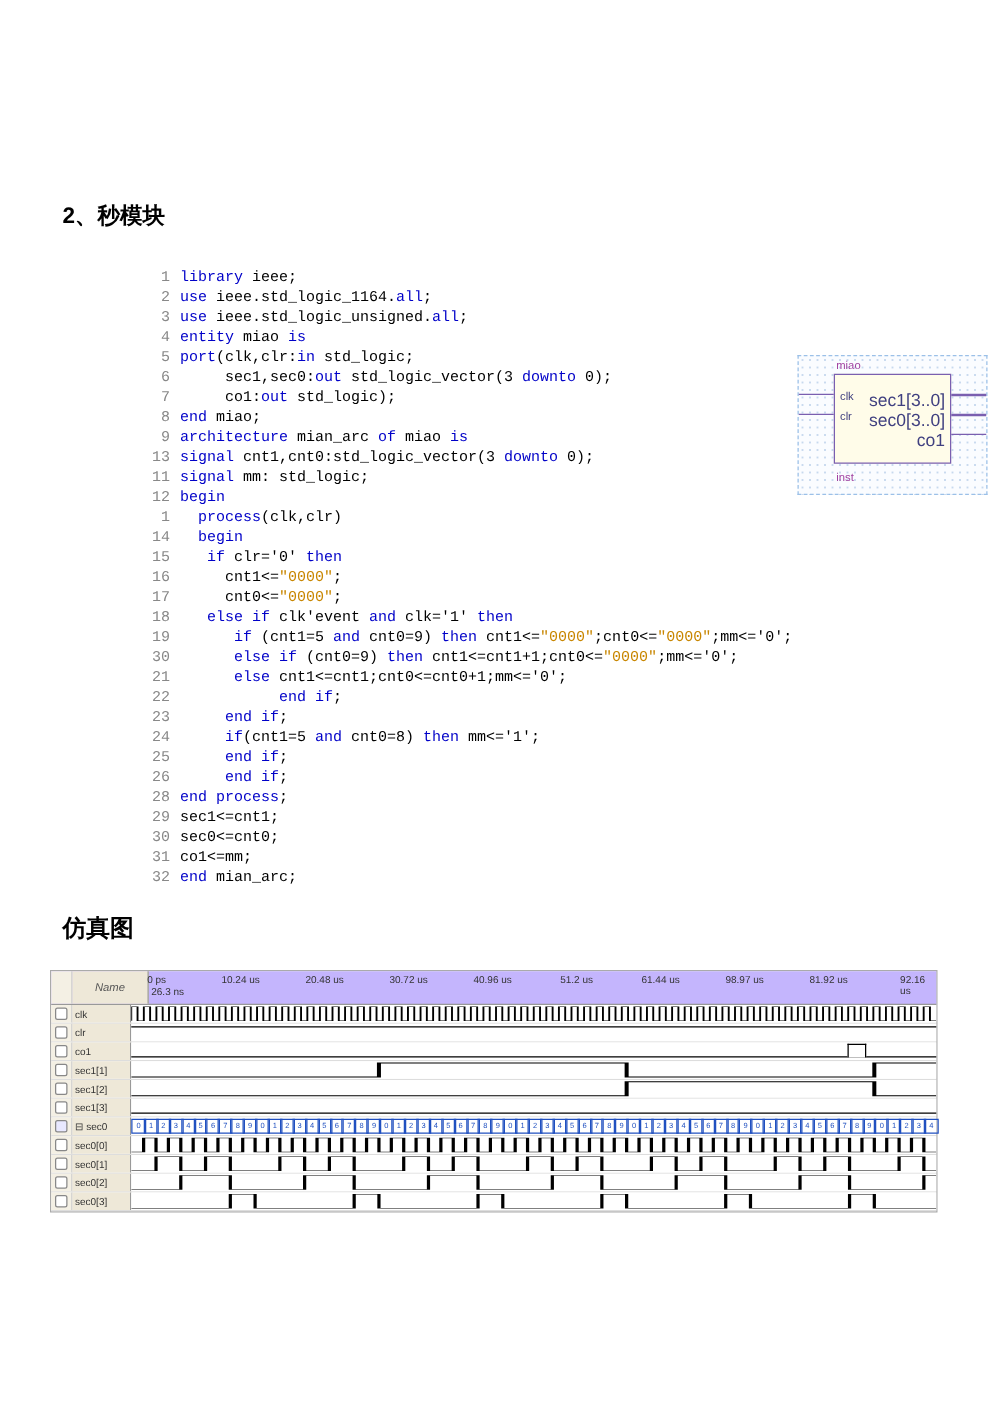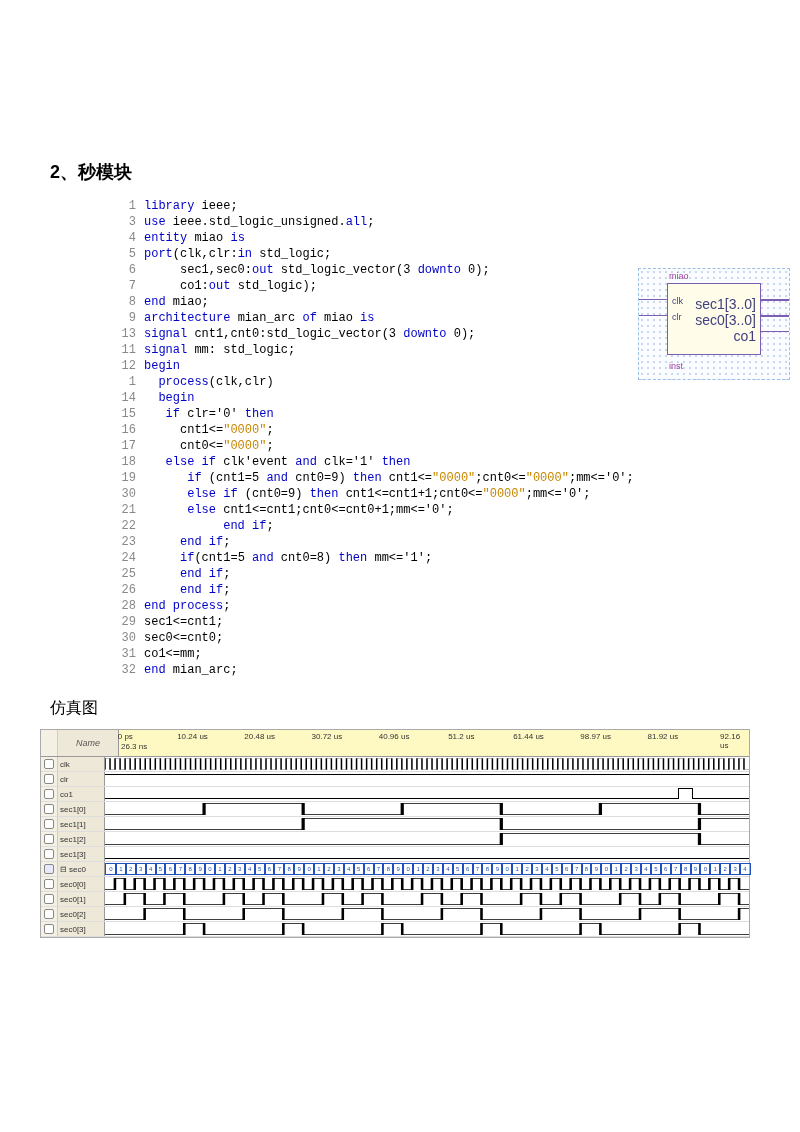--- a/index.html
+++ b/index.html
@@ -8,21 +8,21 @@
     background: #fff;
     font-family: Arial, "Microsoft YaHei", sans-serif;
     width: 800px;
   }
   .page {
     padding: 40px 50px 30px 50px;
   }
   .section-title {
     font-size: 18px;
     font-weight: bold;
-    margin: 120px 0 14px 0;
+    margin: 120px 0 30px 0;
   }
   .code-area {
     position: relative;
     margin-left: 60px;
     margin-bottom: 20px;
   }
   .code-line {
     font-family: "Courier New", monospace;
     font-size: 12px;
     line-height: 16px;
@@ -94,35 +94,35 @@
   .pin-wire-r {
     position: absolute;
     width: 28px;
     height: 2px;
     background: #7a5fb0;
     right: 0;
   }
   .pin-wire-r.thin { height:1px; }
 
   .subtitle {
-    font-size: 16px;
-    font-weight: normal;
-    margin: 10px 0 10px 0;
+    font-size: 19px;
+    font-weight: bold;
+    margin: 10px 0 20px 0;
   }
 
   .waveform {
     border: 1px solid #aaa;
     font-family: Arial, sans-serif;
     font-size: 9px;
     background: #fff;
     margin-left: -10px;
   }
   .wf-ruler {
     display: flex;
-    background: #fef9c3;
+    background: #c4b5fd;
     border-bottom: 1px solid #999;
     height: 26px;
   }
   .wf-left-head {
     width: 60px;
     border-right: 1px solid #999;
     display: flex;
     align-items: center;
     justify-content: center;
     color: #555;
@@ -189,20 +189,21 @@
 </style>
 </head>
 <body>
 
 <div class="page">
   <div class="section-title">2、秒模块</div>
 
   <div class="code-area">
     <div id="code-lines">
         <div class="code-line"><span class="ln">1</span><span class="kw">library </span><span>ieee;</span></div>
+        <div class="code-line"><span class="ln">2</span><span class="kw">use </span><span>ieee.std_logic_1164.</span><span class="kw">all</span><span>;</span></div>
         <div class="code-line"><span class="ln">3</span><span class="kw">use </span><span>ieee.std_logic_unsigned.</span><span class="kw">all</span><span>;</span></div>
         <div class="code-line"><span class="ln">4</span><span class="kw">entity </span><span>miao </span><span class="kw">is</span></div>
         <div class="code-line"><span class="ln">5</span><span class="kw">port</span><span>(clk,clr:</span><span class="kw">in </span><span>std_logic;</span></div>
         <div class="code-line"><span class="ln">6</span><span>     sec1,sec0:</span><span class="kw">out </span><span>std_logic_vector(3 </span><span class="kw">downto </span><span>0);</span></div>
         <div class="code-line"><span class="ln">7</span><span>     co1:</span><span class="kw">out </span><span>std_logic);</span></div>
         <div class="code-line"><span class="ln">8</span><span class="kw">end </span><span>miao;</span></div>
         <div class="code-line"><span class="ln">9</span><span class="kw">architecture </span><span>mian_arc </span><span class="kw">of </span><span>miao </span><span class="kw">is</span></div>
         <div class="code-line"><span class="ln">13</span><span class="kw">signal </span><span>cnt1,cnt0:std_logic_vector(3 </span><span class="kw">downto </span><span>0);</span></div>
         <div class="code-line"><span class="ln">11</span><span class="kw">signal </span><span>mm: std_logic;</span></div>
         <div class="code-line"><span class="ln">12</span><span class="kw">begin</span></div>
@@ -286,29 +287,20 @@
         </div>
         <div class="wf-row">
           <div class="wf-icon">
             <div class="wf-icon-sym"></div>
           </div>
           <div class="wf-name">co1</div>
           <div class="wf-wave">
             <div class="flat-low"></div>
             <div class="flat-high-short" style="left: 89%; width: 2%;"></div>
           </div>
-        </div>
-        <div class="wf-row">
-          <div class="wf-icon">
-            <div class="wf-icon-sym"></div>
-          </div>
-          <div class="wf-name">sec1[0]</div>
-          <div class="wf-wave"><svg width="100%" height="100%" preserveAspectRatio="none" viewBox="0 0 100 10">
-              <path d="M 0 9 L 15.384615384615385 9 L 15.384615384615385 1 L 30.76923076923077 1 L 30.76923076923077 9 L 46.15384615384615 9 L 46.15384615384615 1 L 61.53846153846154 1 L 61.53846153846154 9 L 76.92307692307692 9 L 76.92307692307692 1 L 92.3076923076923 1 L 92.3076923076923 9 L 100 9" stroke="#000" fill="none" stroke-width="0.5"></path>
-            </svg></div>
         </div>
         <div class="wf-row">
           <div class="wf-icon">
             <div class="wf-icon-sym"></div>
           </div>
           <div class="wf-name">sec1[1]</div>
           <div class="wf-wave"><svg width="100%" height="100%" preserveAspectRatio="none" viewBox="0 0 100 10">
               <path d="M 0 9 L 30.76923076923077 9 L 30.76923076923077 1 L 61.53846153846154 1 L 61.53846153846154 9 L 92.3076923076923 9 L 92.3076923076923 1 L 100 1" stroke="#000" fill="none" stroke-width="0.5"></path>
             </svg></div>
         </div>

